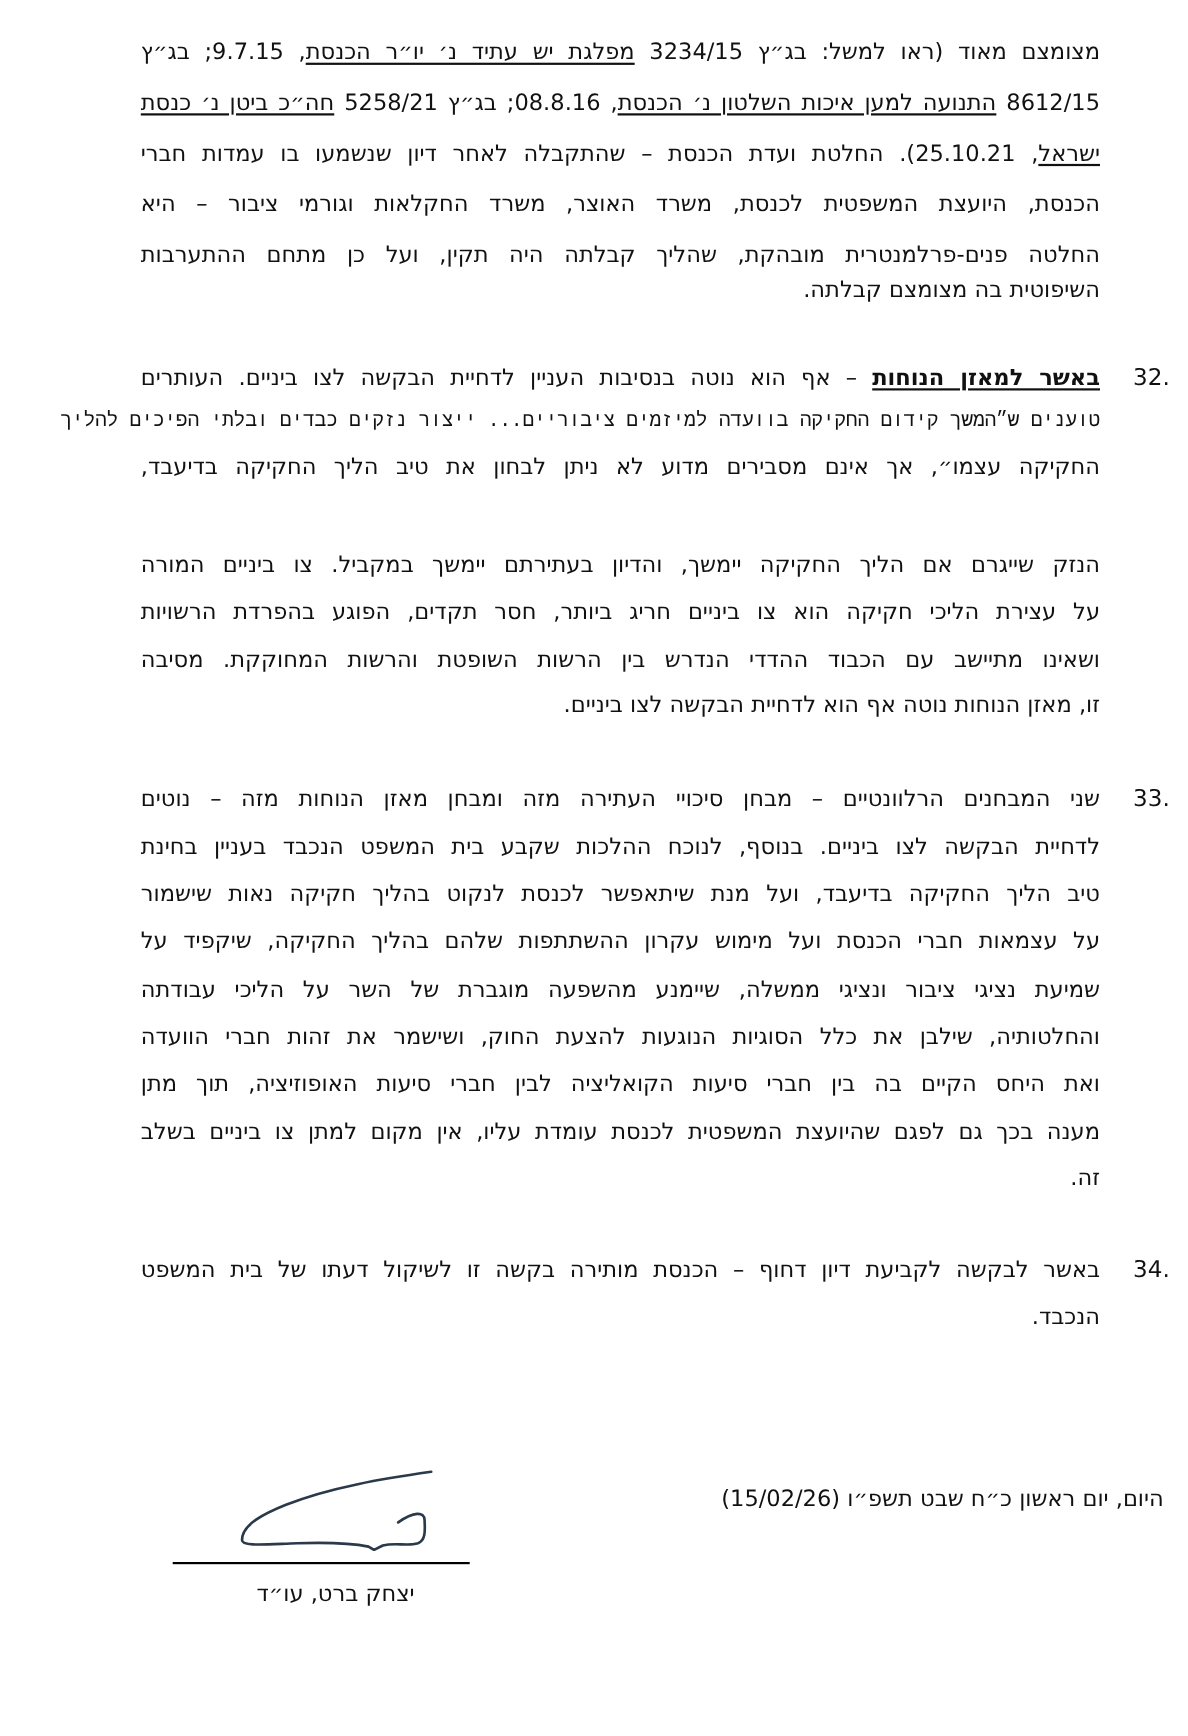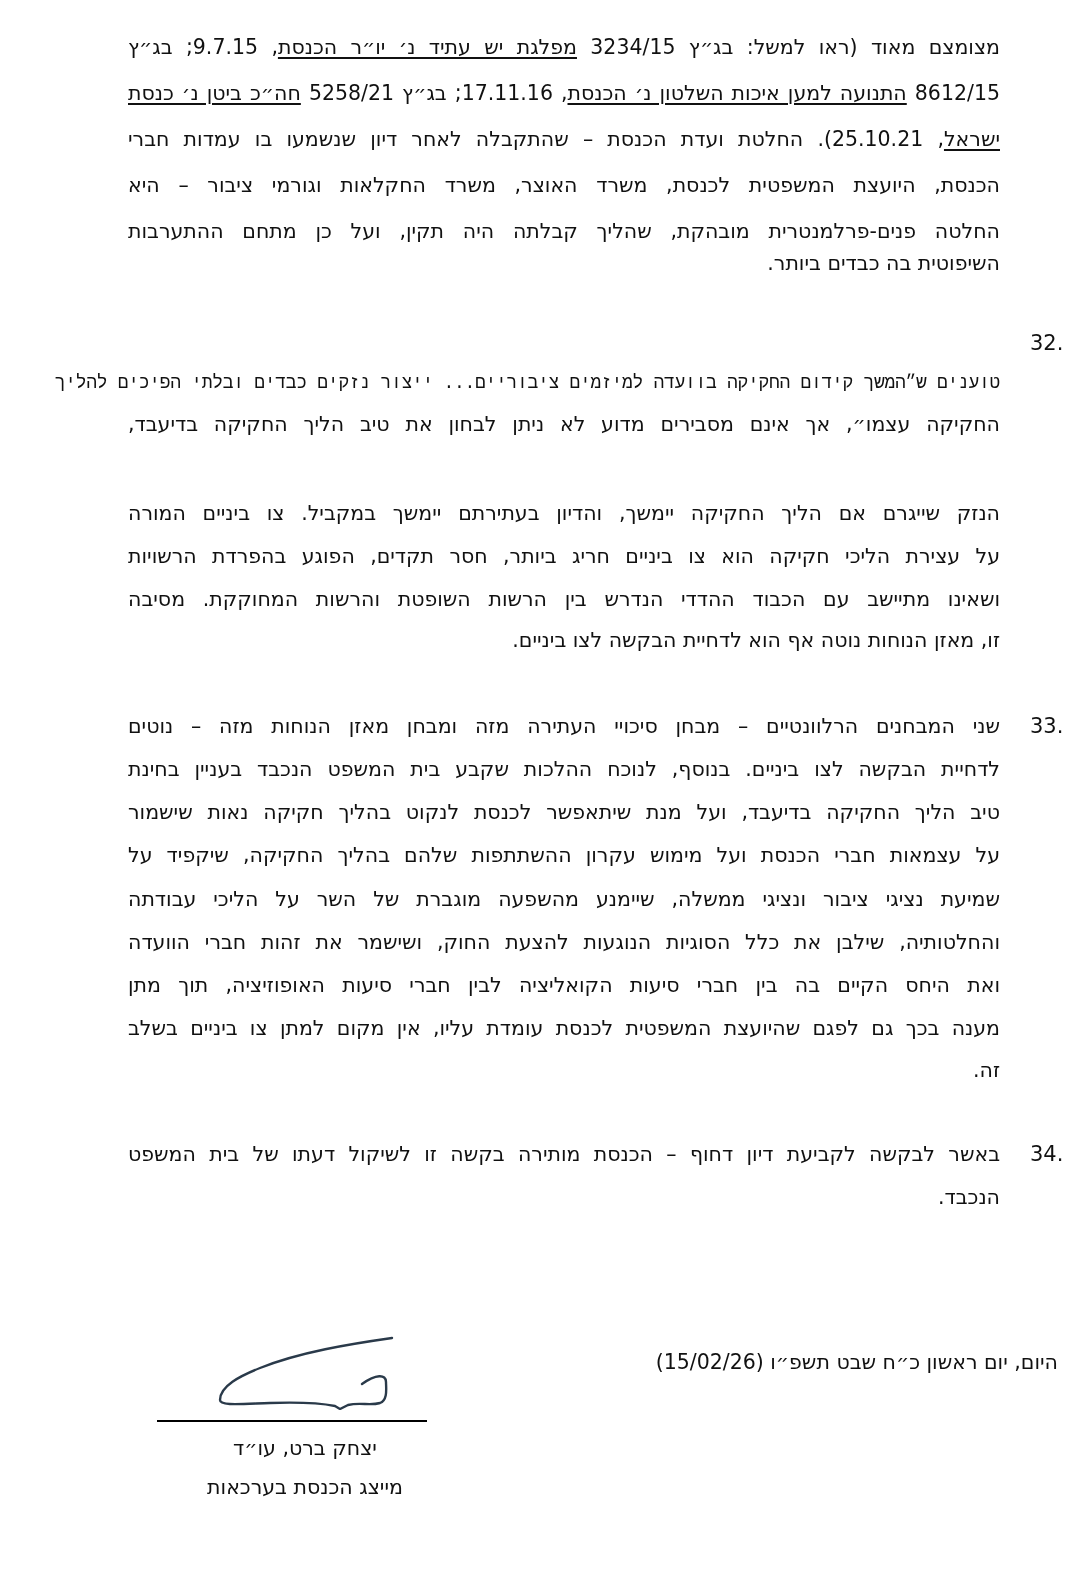--- a/index.html
+++ b/index.html
@@ -26,30 +26,33 @@
 </style>
 </head>
 <body>
 
 <div class="page">
 
   <div class="line just" style="top:27px">
     <span>מצומצם מאוד (ראו למשל: בג״ץ 3234/15 </span><u>מפלגת יש עתיד נ׳ יו״ר הכנסת</u><span>, 9.7.15; בג״ץ</span>
   </div>
   <div class="line just" style="top:73px">
-    <span>8612/15 </span><u>התנועה למען איכות השלטון נ׳ הכנסת</u><span>, 17.11.16; בג״ץ 5258/21 </span><u>חה״כ ביטן נ׳ כנסת</u>
+    <span>8612/15 </span><u>התנועה למען איכות השלטון נ׳ הכנסת</u><span>, 08.8.16; בג״ץ 5258/21 </span><u>חה״כ ביטן נ׳ כנסת</u>
   </div>
   <div class="line just" style="top:119px">
     <u>ישראל</u><span>, 25.10.21). החלטת ועדת הכנסת – שהתקבלה לאחר דיון שנשמעו בו עמדות חברי</span>
   </div>
   <div class="line just" style="top:165px">הכנסת, היועצת המשפטית לכנסת, משרד האוצר, משרד החקלאות וגורמי ציבור – היא</div>
   <div class="line just" style="top:211px">החלטה פנים-פרלמנטרית מובהקת, שהליך קבלתה היה תקין, ועל כן מתחם ההתערבות</div>
-  <div class="line" style="top:243px">השיפוטית בה כבדים ביותר.</div>
+  <div class="line" style="top:243px">השיפוטית בה מצומצם קבלתה.</div>
 
   <div class="num" style="top:323px">32.</div>
+  <div class="line just" style="top:323px; right:80px;">
+    <b><u>באשר למאזן הנוחות</u></b><span> – אף הוא נוטה בנסיבות העניין לדחיית הבקשה לצו ביניים. העותרים</span>
+  </div>
   <div class="line just condensed" style="top:363px">טוענים ש״המשך קידום החקיקה בוועדה למיזמים ציבוריים... ייצור נזקים כבדים ובלתי הפיכים להליך</div>
   <div class="line just" style="top:404px">החקיקה עצמו״, אך אינם מסבירים מדוע לא ניתן לבחון את טיב הליך החקיקה בדיעבד,</div>
   <div class="line just" style="top:493px">הנזק שייגרם אם הליך החקיקה יימשך, והדיון בעתירתם יימשך במקביל. צו ביניים המורה</div>
   <div class="line just" style="top:536px">על עצירת הליכי חקיקה הוא צו ביניים חריג ביותר, חסר תקדים, הפוגע בהפרדת הרשויות</div>
   <div class="line just" style="top:579px">ושאינו מתיישב עם הכבוד ההדדי הנדרש בין הרשות השופטת והרשות המחוקקת. מסיבה</div>
   <div class="line" style="top:620px">זו, מאזן הנוחות נוטה אף הוא לדחיית הבקשה לצו ביניים.</div>
 
   <div class="num" style="top:706px">33.</div>
   <div class="line just" style="top:706px">שני המבחנים הרלוונטיים – מבחן סיכויי העתירה מזה ומבחן מאזן הנוחות מזה – נוטים</div>
   <div class="line just" style="top:749px">לדחיית הבקשה לצו ביניים. בנוסף, לנוכח ההלכות שקבע בית המשפט הנכבד בעניין בחינת</div>
@@ -66,15 +69,14 @@
   <div class="line" style="top:1177px">הנכבד.</div>
 
   <div class="line" style="top:1342px; left:580px; right:22px;">היום, יום ראשון כ״ח שבט תשפ״ו (15/02/26)</div>
 
   <svg class="sig-svg" viewBox="0 0 200 80">
     <path d="M182,8 C140,14 90,22 50,38 C30,46 10,56 10,70 C10,76 30,74 60,73 C90,72 110,73 125,76 L130,79 L138,75 C150,72 160,76 170,73 C178,70 176,58 176,52 C176,44 166,44 152,54" fill="none" stroke="#2a3a4a" stroke-width="2.4" stroke-linecap="round" stroke-linejoin="round"></path>
   </svg>
   <div class="sig-line"></div>
 
   <div class="center" style="top:1428px">יצחק ברט, עו״ד</div>
-  <div class="center" style="top:1467px">מייצג הכנסת בערכאות</div>
 
 </div>
 
 </body></html>

